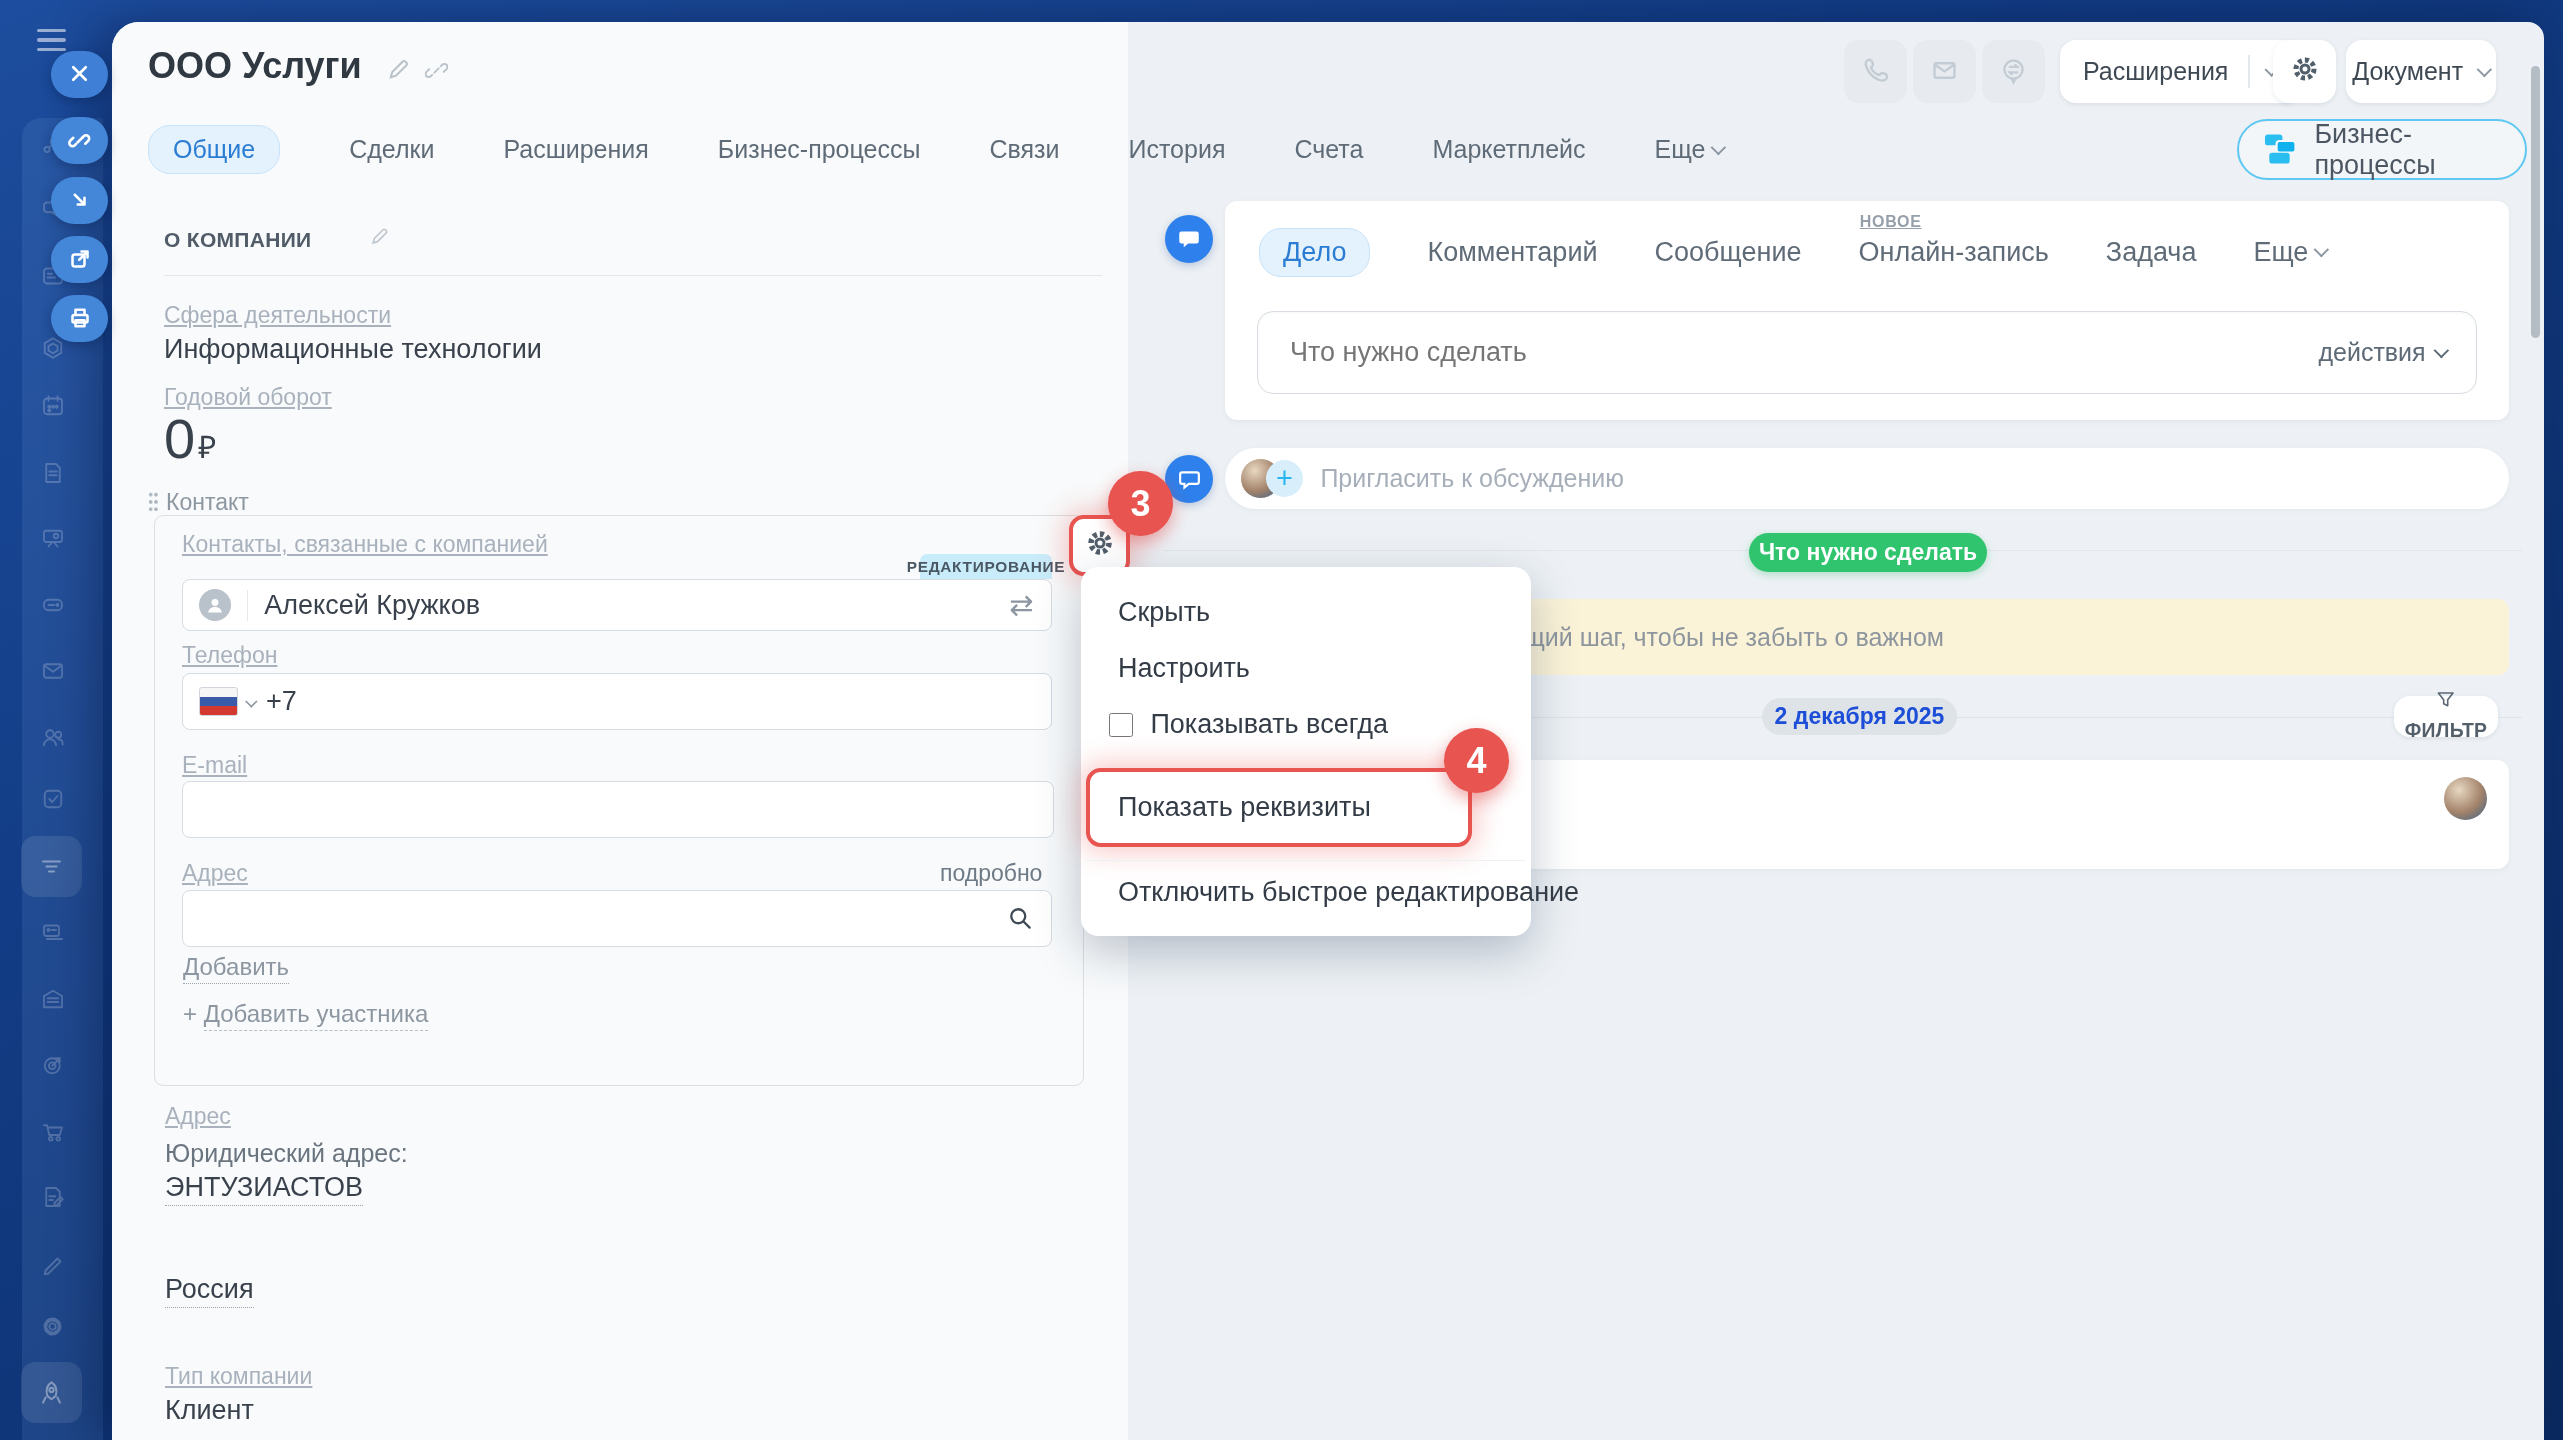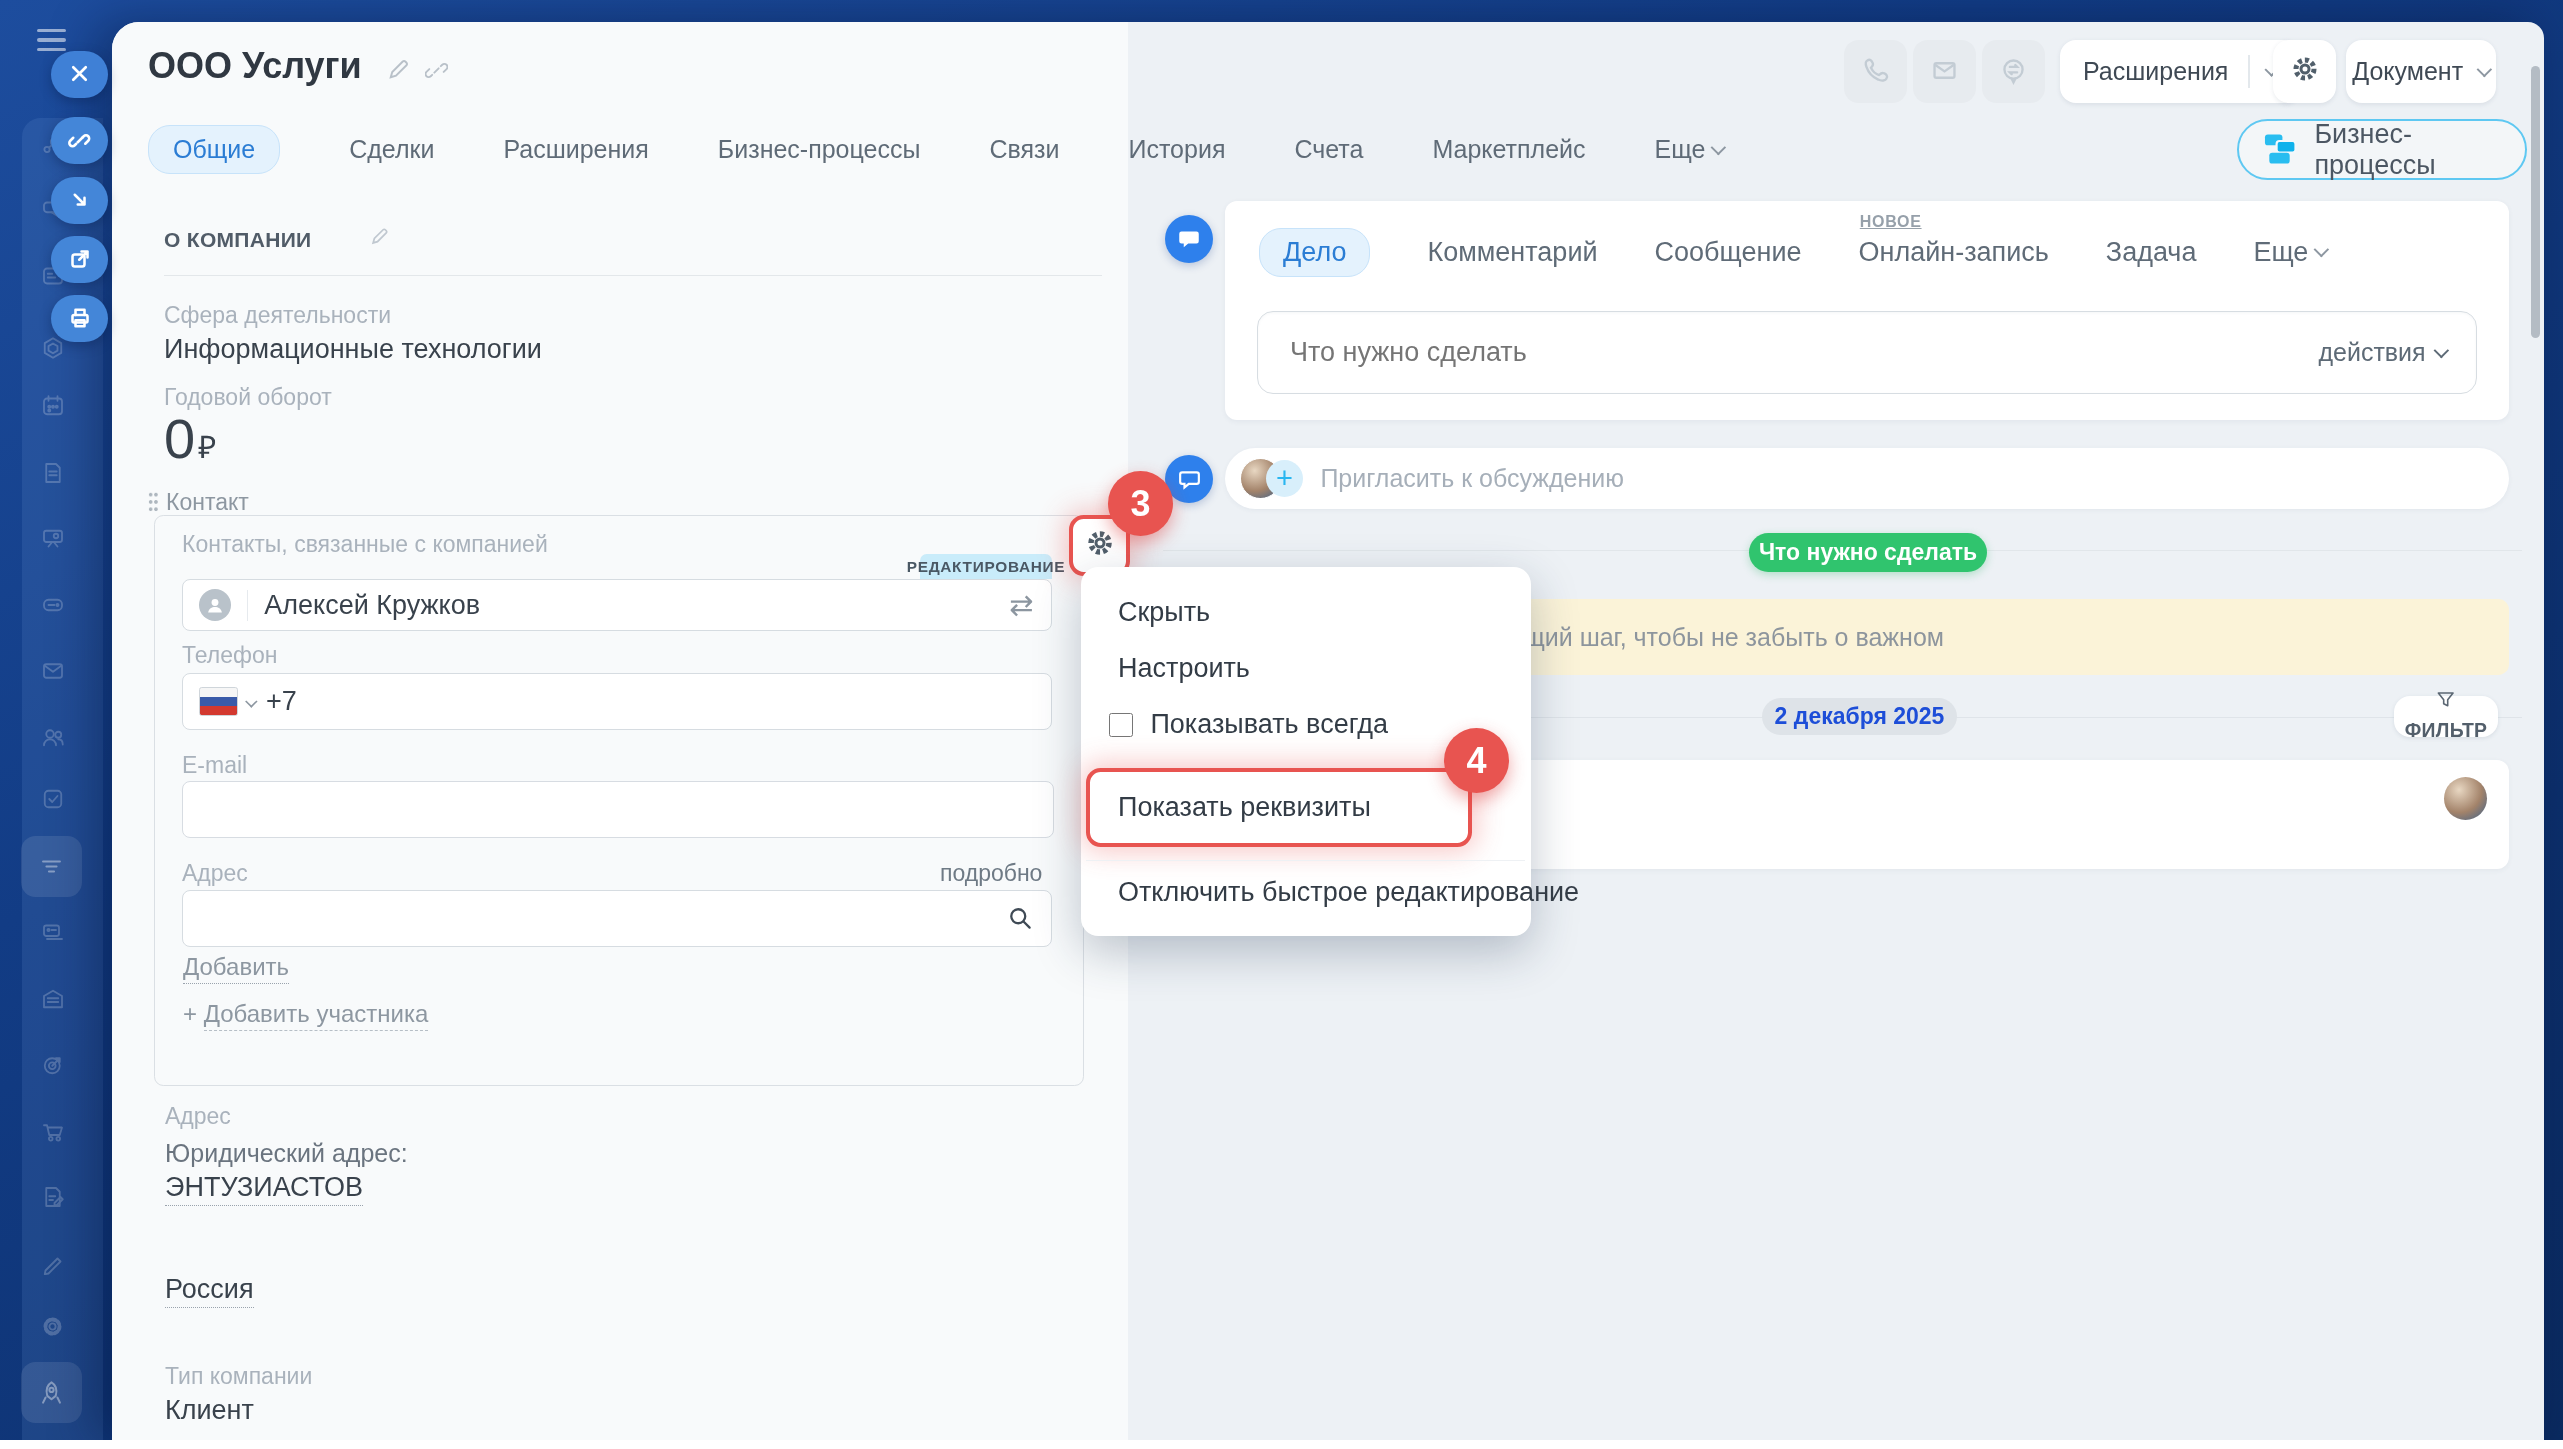--- a/index.html
+++ b/index.html
@@ -19,21 +19,21 @@
        display:flex;align-items:center;justify-content:center;box-shadow:0 4px 12px rgba(5,25,70,.35);}
   .fab svg{stroke:#fff;fill:none;stroke-width:3.4;stroke-linecap:round;stroke-linejoin:round;}
   
   .slider-card{left:112px;top:22px;width:2432px;height:1418px;background:#edf1f5;
                border-radius:27px 16px 0 0;box-shadow:-16.7px 0 47px rgba(0,15,50,.4);}
   .left-panel{left:112px;top:22px;width:1016px;height:1418px;background:#f8fafb;border-radius:27px 0 0 0;}
   .bottom-strip{left:0;top:1440px;width:2563px;height:10px;background:#ffffff;}
   .scroll-thumb{left:2531px;top:66px;width:9.3px;height:272px;background:#b4bcc4;border-radius:5.3px;}
   
   .title{font-size:36px;font-weight:600;color:#303842;}
-  .lbl{font-size:23px;color:#a9b2bc;}
+  .lbl{font-size:23px;color:#a9b2bc;text-decoration:underline;}
   .val{font-size:27px;color:#39424c;}
   .tab{font-size:25px;color:#5f6b77;white-space:nowrap;display:flex;align-items:center;gap:8px;}
   .tab-active{background:#e4f2fd;border:1.3px solid #c7e3fa;border-radius:22px;color:#2b7dd4;
               padding:9.3px 24px;}
   .chev{display:inline-block;width:8.7px;height:8.7px;border-right:2px solid #8d97a1;
         border-bottom:2px solid #8d97a1;transform:rotate(45deg);margin-top:-5.3px;}
   .ghost-input{background:#fff;border:1.3px solid #d7dce2;border-radius:8px;font-size:27px;
                color:#39424c;padding:0 18.7px;font-family:"Liberation Sans",sans-serif;outline:none;}
   .dotted{border-bottom:1.3px dotted #9aa3ad;padding-bottom:2.7px;}
   .gbtn{background:#e7ebef;border-radius:14.7px;display:flex;align-items:center;justify-content:center;}

